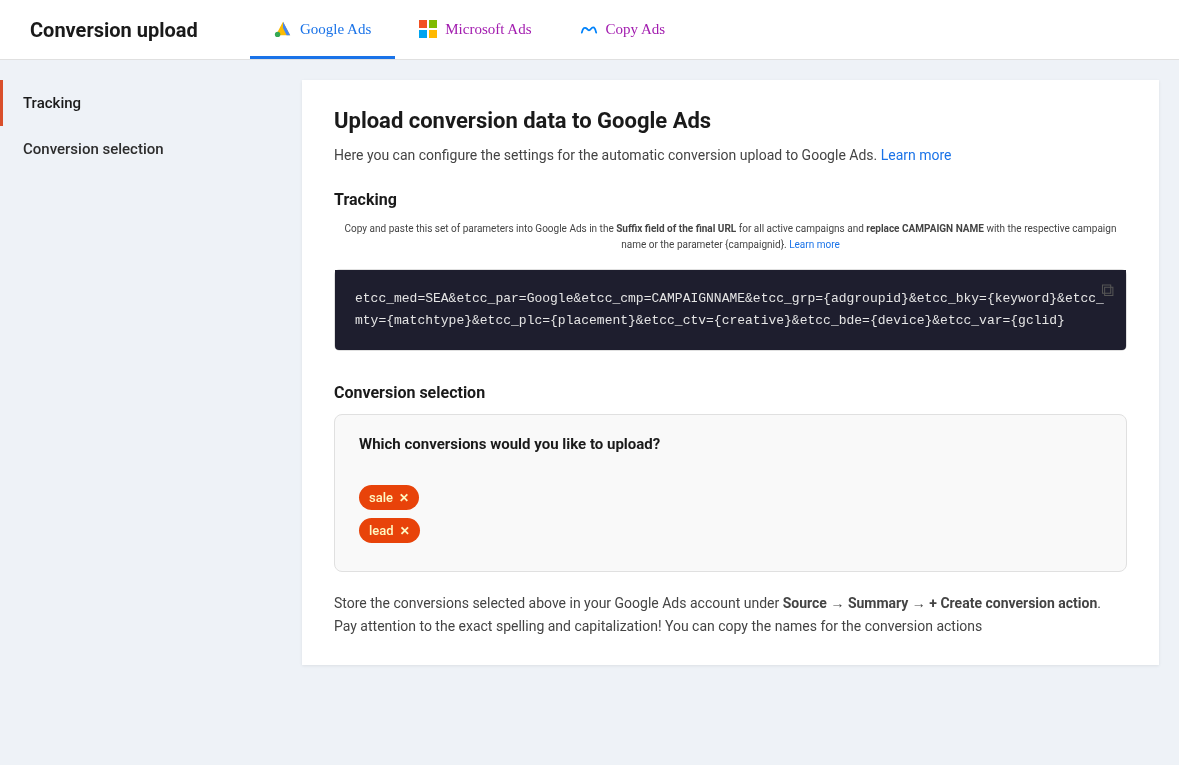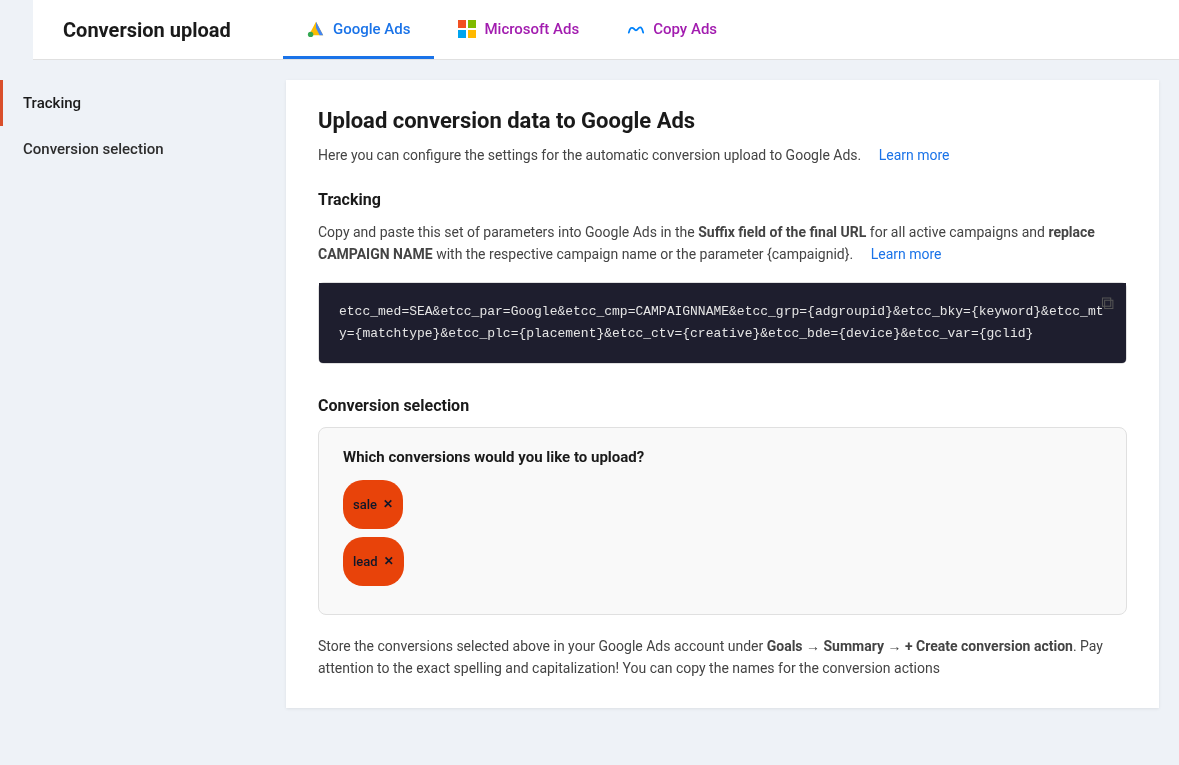--- a/index.html
+++ b/index.html
@@ -12,35 +12,35 @@
     }
 
     
     .header {
       background: #fff;
       padding: 0 30px;
       display: flex;
       align-items: center;
       border-bottom: 1px solid #e0e0e0;
       height: 60px;
-      margin-left: 33px;
     }
     .page-title {
       font-size: 20px;
       font-weight: 700;
       color: #1a1a1a;
       min-width: 220px;
     }
 
     
     .tabs {
       display: flex;
       align-items: center;
       gap: 0;
       flex: 1;
+      font-family: Liberation Serif, serif;
     }
     .tab {
       display: flex;
       align-items: center;
       gap: 8px;
       padding: 18px 24px;
       font-size: 15px;
       font-weight: 500;
       color: #a21caf;
       cursor: pointer;
@@ -57,20 +57,21 @@
       height: 18px;
       display: inline-flex;
       align-items: center;
       justify-content: center;
     }
 
     
     .main-layout {
       display: flex;
       height: calc(765px - 60px);
+      gap: 16px;
     }
 
     
     .sidebar {
       width: 266px;
       background: #eef2f7;
       padding: 20px 0;
       flex-shrink: 0;
     }
     .sidebar-item {
@@ -111,35 +112,35 @@
     .card-subtitle {
       font-size: 14px;
       color: #444;
       margin-bottom: 24px;
       line-height: 1.5;
     }
 
     .card-subtitle a, .learn-more {
       color: #1a73e8;
       text-decoration: none;
-      margin-left: 14px;
     }
 
     .section-title {
       font-size: 16px;
       font-weight: 700;
       color: #1a1a1a;
       margin-bottom: 12px;
     }
 
     .section-description {
-      font-size: 14px;
+      font-size: 10px;
       color: #444;
       line-height: 1.6;
       margin-bottom: 16px;
+      text-align: center;
     }
 
     .section-description strong {
       font-weight: 700;
     }
 
     
     .code-container {
       background: #f5f5f5;
       border: 1px solid #e0e0e0;
@@ -178,32 +179,32 @@
       border: 1px solid #e0e0e0;
       border-radius: 8px;
       padding: 20px 24px;
       margin-bottom: 20px;
     }
 
     .conversion-box-title {
       font-size: 15px;
       font-weight: 700;
       color: #1a1a1a;
-      margin-bottom: 14px;
+      margin-bottom: 32px;
     }
 
     .tag {
       display: inline-flex;
-      align-items: flex-start;
+      align-items: center;
       gap: 6px;
       background: #e8430a;
-      color: #0f172a;
+      color: #fef9c3;
       font-size: 13px;
       font-weight: 500;
-      padding: 17px 10px;
+      padding: 5px 10px;
       border-radius: 20px;
       margin-right: 8px;
       margin-bottom: 8px;
     }
 
     .tag-close {
       cursor: pointer;
       font-size: 12px;
       font-weight: 700;
     }
@@ -303,19 +304,19 @@
           </span>
           <br>
           <span class="tag" style="margin-top: 0;">
             <span>lead</span>
             <span class="tag-close">✕</span>
           </span>
         </div>
       </div>
 
       <div class="store-text">
-        <span>Store the conversions selected above in your Google Ads account under </span><strong>Goals</strong><span> → </span><strong>Summary</strong><span> → </span><strong>+ Create conversion action</strong><span>. Pay attention to the exact spelling and capitalization! You can copy the names for the conversion actions</span>
+        <span>Store the conversions selected above in your Google Ads account under </span><strong>Source</strong><span> → </span><strong>Summary</strong><span> → </span><strong>+ Create conversion action</strong><span>. Pay attention to the exact spelling and capitalization! You can copy the names for the conversion actions</span>
       </div>
 
     </div>
   </div>
 
 </div>
 
 </body></html>

